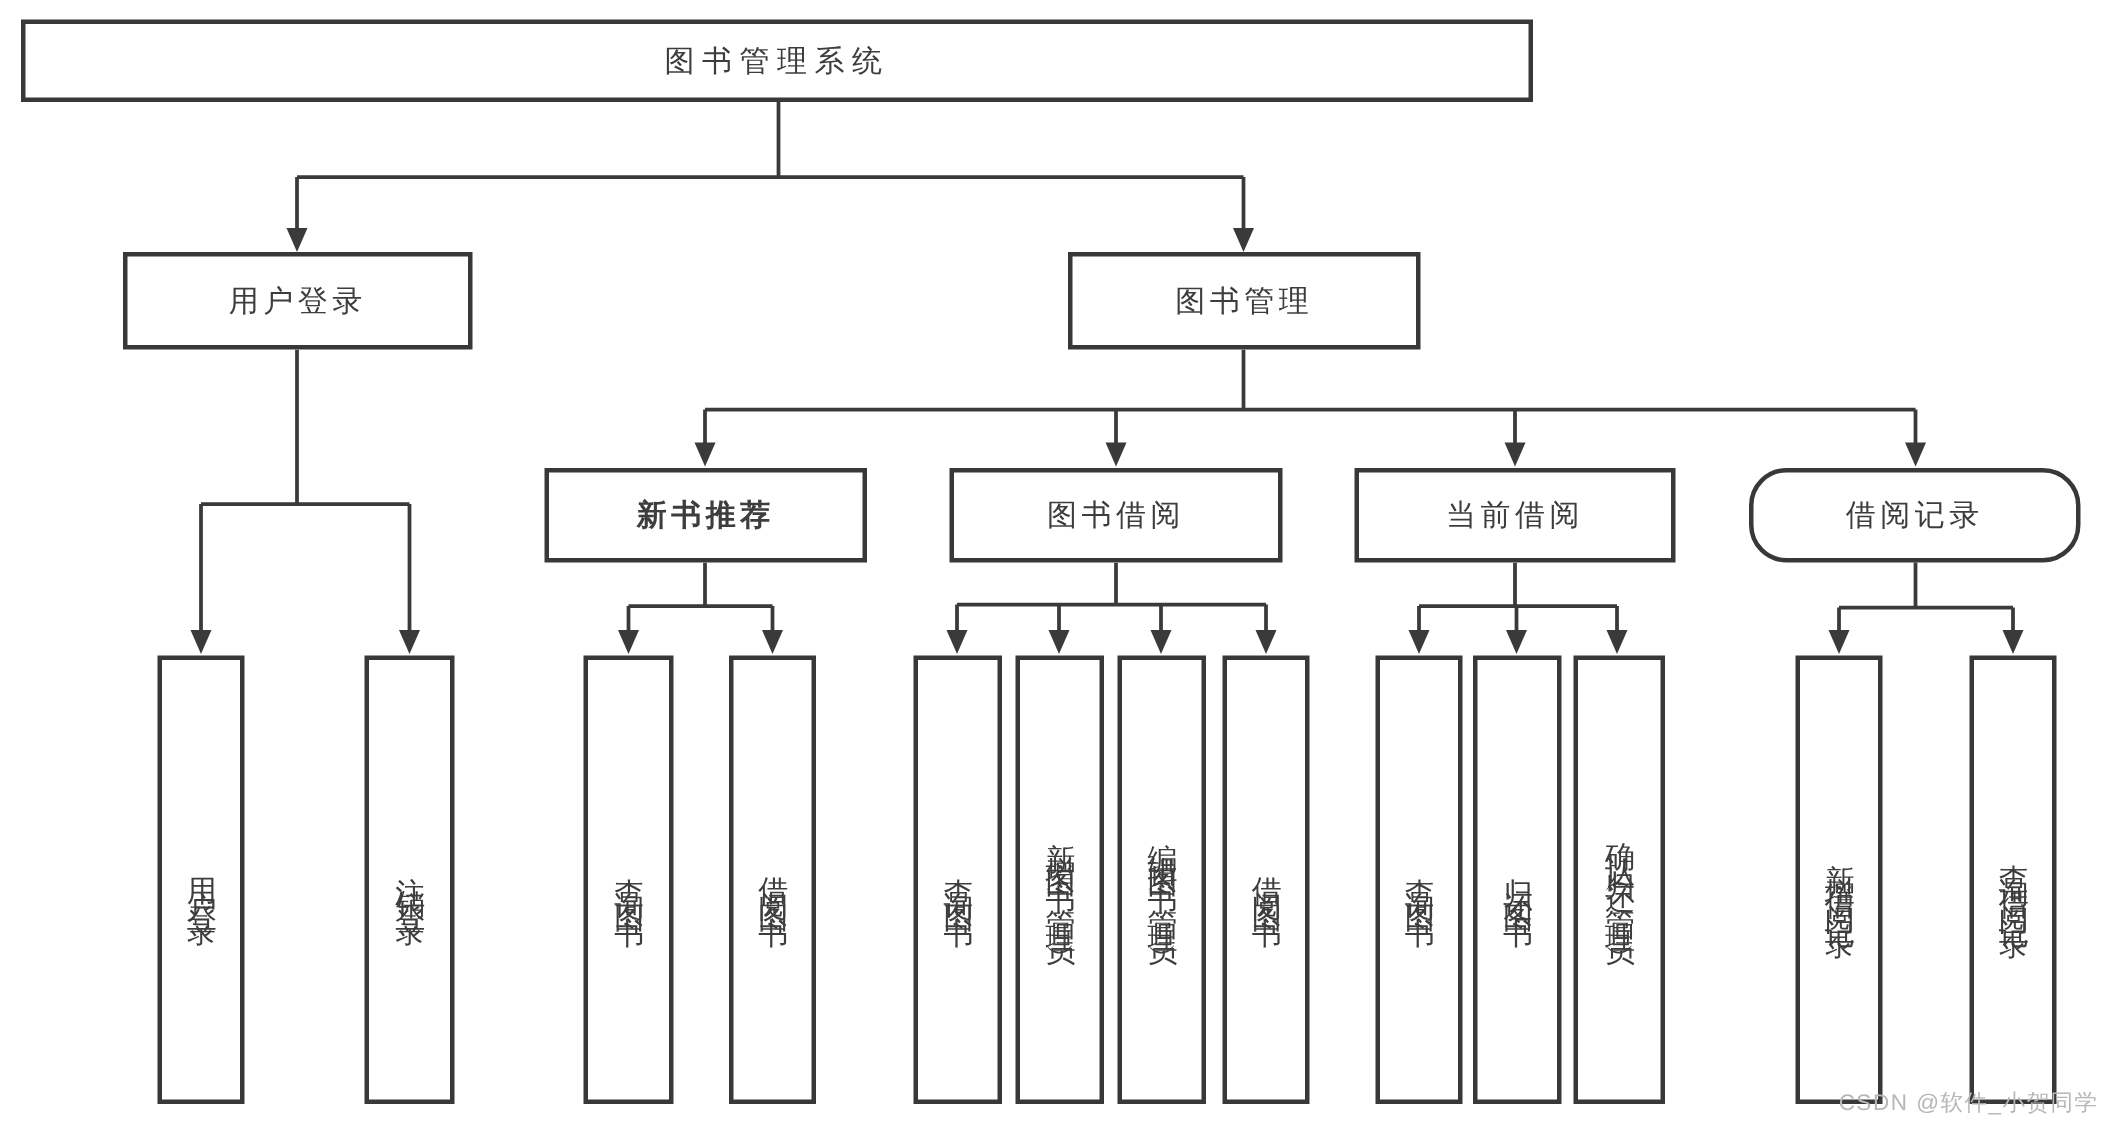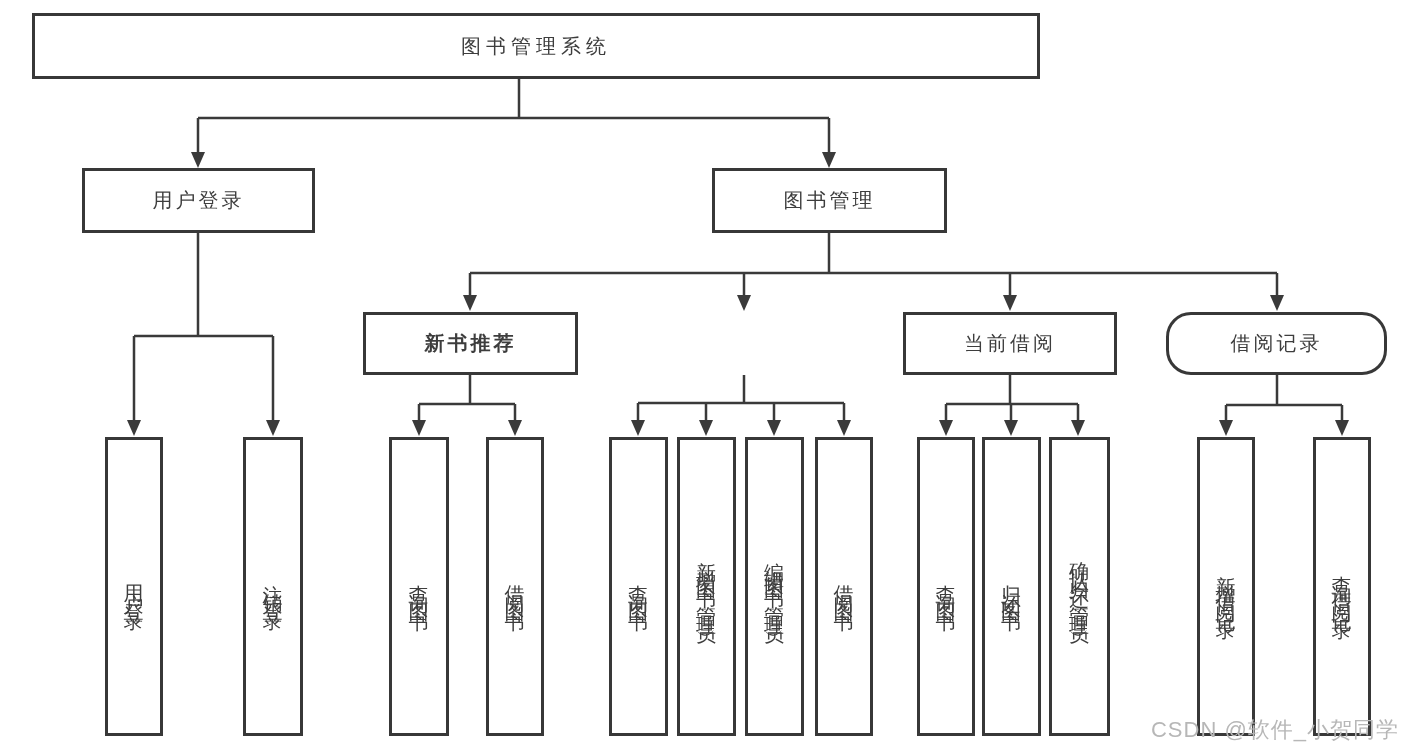--- a/index.html
+++ b/index.html
@@ -9,21 +9,21 @@
     font-family:"Liberation Sans", sans-serif;
   }
   .connectors { position:absolute; left:0; top:0; width:1405px; height:747px; }
   .box {
     position:absolute; box-sizing:border-box;
     background:#ffffff; border:3px solid #383838;
     display:flex; align-items:center; justify-content:center;
     color:#3d3d3d; font-size:20px; letter-spacing:3px;
     white-space:nowrap; z-index:2;
   }
-  .box.root  { left:32px;  top:13px;  width:1008px; height:66px; letter-spacing:5px; border-width:3px; }
+  .box.root  { left:14px;  top:13px;  width:1008px; height:55px; letter-spacing:5px; border-width:3px; }
   .box.b-user  { left:82px;  top:168px; width:233px; height:65px; }
   .box.b-book  { left:712px; top:168px; width:235px; height:65px; }
   .box.m-new   { left:363px; top:312px; width:215px; height:63px;font-weight:bold; }
   .box.m-borrow{ left:633px; top:312px; width:222px; height:63px; }
   .box.m-cur   { left:903px; top:312px; width:214px; height:63px; }
   .box.m-rec   { left:1166px;top:312px; width:221px; height:63px;border-radius:25px; }
   .leaf {
     position:absolute; box-sizing:border-box; top:437px; height:299px;
     background:#ffffff; border:3px solid #383838;
     display:flex; align-items:center; justify-content:center; z-index:2;
@@ -41,21 +41,21 @@
   .leaf.l6  { left:677px;  width:59px; }
   .leaf.l7  { left:745px;  width:59px; }
   .leaf.l8  { left:815px;  width:58px; }
   .leaf.l9  { left:917px;  width:58px; }
   .leaf.l10 { left:982px;  width:59px; }
   .leaf.l11 { left:1049px; width:61px; }
   .leaf.l12 { left:1197px; width:58px; }
   .leaf.l13 { left:1313px; width:58px; }
   .watermark {
     position:absolute; right:6px; bottom:2px; z-index:3;
-    font-size:22px; color:#b7b7b7; letter-spacing:1px;
+    font-size:15px; color:#b7b7b7; letter-spacing:1px;
   }
 </style>
 </head>
 <body>
 
 <div class="canvas">
 
   <svg class="connectors" viewBox="0 0 1405 747" xmlns="http://www.w3.org/2000/svg">
     <path fill="none" stroke="#3a3a3a" stroke-width="2.5" d="
       M519 68 V118 M198 118 H829 M198 118 V156 M829 118 V156
@@ -87,20 +87,21 @@
         <polygon points="1335,420 1349,420 1342,436"></polygon>
       </g>
   </svg>
 
   <div class="box root">图书管理系统</div>
 
   <div class="box b-user">用户登录</div>
   <div class="box b-book">图书管理</div>
 
   <div class="box m-new">新书推荐</div>
+  <div class="box m-borrow">图书借阅</div>
   <div class="box m-cur">当前借阅</div>
   <div class="box m-rec">借阅记录</div>
 
   <div class="leaf l1">
       <span class="vtext">用户登录</span>
     </div>
   <div class="leaf l2">
       <span class="vtext">注销登录</span>
     </div>
   <div class="leaf l3">

